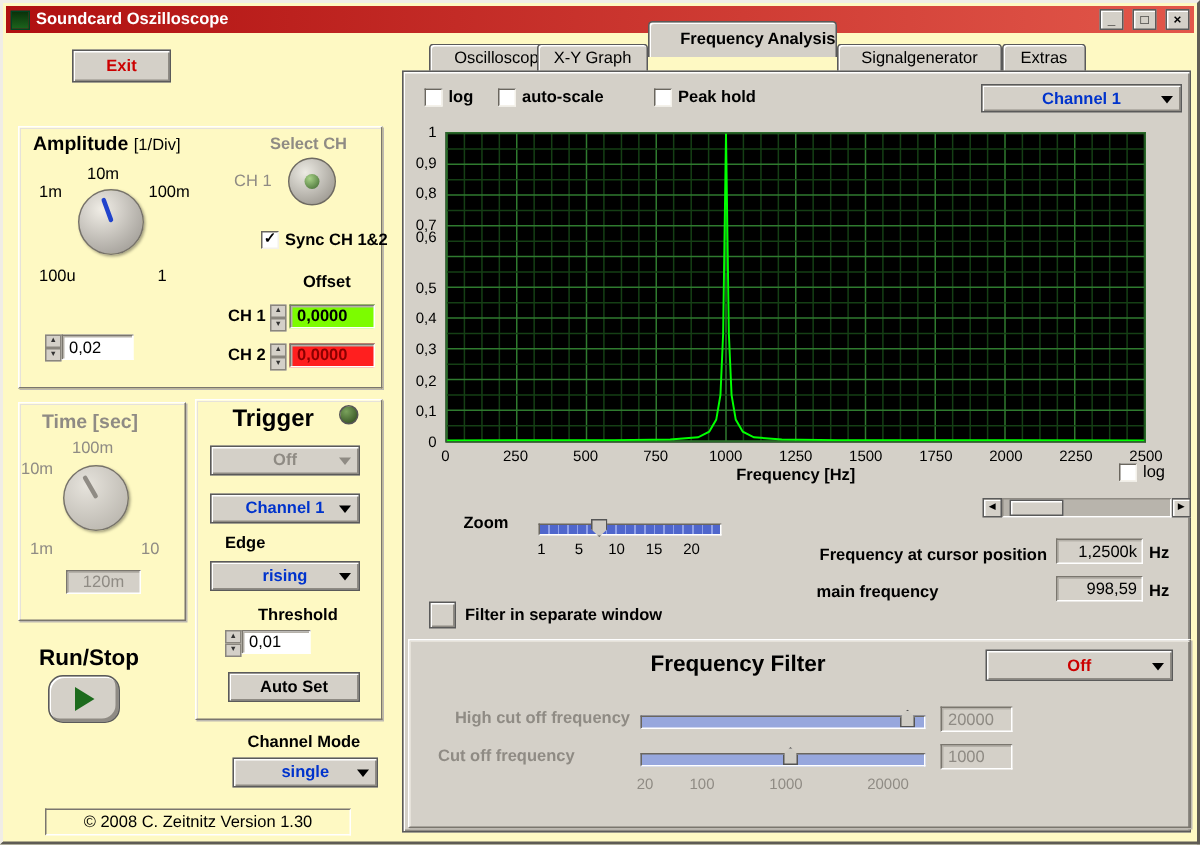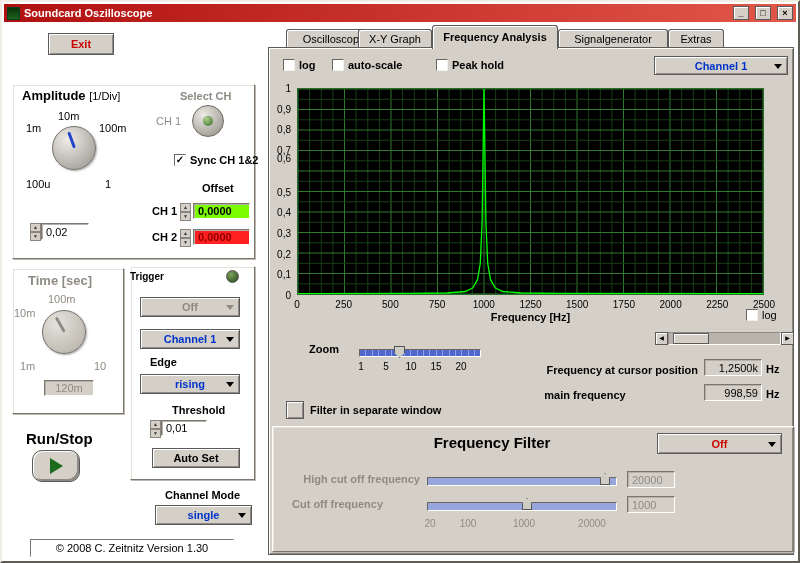--- a/index.html
+++ b/index.html
@@ -1,17 +1,17 @@
 <!DOCTYPE html>
 <html><head>
 <meta charset="utf-8">
 <style>
   * { margin:0; padding:0; box-sizing:border-box; }
   body { font-family:"Liberation Sans",sans-serif; background:#9aa08f; }
-  .app { position:relative; width:800px; height:563px; background:#ffffff;
+  .app { position:relative; width:800px; height:563px; background:#fef9c3;
          border:2px solid; border-color:#f0ede6 #5f5c55 #5f5c55 #f0ede6;
          overflow:hidden; font-size:11px; color:#000; }
   .lbl { position:absolute; white-space:nowrap; }
   .b { font-weight:bold; }
   .gray { color:#8f8b84; }
   .titlebar { position:absolute; left:2px; top:2px; right:2px; height:18px;
               background:linear-gradient(90deg,#b01010,#e2574a);
               display:flex; align-items:center; padding:0 3px; gap:4px; }
   .app-icon { width:13px; height:13px; background:linear-gradient(#0a320a,#1c641c);
               border:1px solid #042; }
@@ -57,21 +57,21 @@
   .led { position:absolute; width:13px; height:13px; border-radius:50%;
          background:radial-gradient(circle at 35% 30%, #7aa25c, #2a4619); border:1px solid #555; }
   .spin { position:absolute; width:11px; display:flex; flex-direction:column; }
   .spin span { flex:1; background:#d4d0c8; border:1px solid #8a867e; font-size:5px;
                line-height:7px; text-align:center; color:#333; }
   .spin .up::after { content:"▲"; }
   .spin .dn::after { content:"▼"; }
   .tab { position:absolute; height:20px; top:27px; background:#d4d0c8;
          border:1px solid #5a5a5a; border-bottom:none; border-radius:3px 3px 0 0;
          box-shadow:inset 1px 1px 0 #fff; text-align:center; line-height:19px; z-index:2; }
-  .tab.active { top:23px; height:24px; z-index:6; font-weight:bold; }
+  .tab.active { top:12px; height:24px; z-index:6; font-weight:bold;text-align:right; }
   .panel { position:absolute; left:266px; top:45px; width:526px; height:508px;
            background:#d4d0c8; border:1px solid #5a5a5a; z-index:3;
            box-shadow:inset 1px 1px 0 #fff, inset -1px -1px 0 #8f8b84; }
   .z4 { z-index:4; }
   .plot { position:absolute; left:295px; top:86px; width:467px; height:207px;
           background:#000; border:1px solid #2a6b2a; z-index:4; }
   #y-ticks { position:absolute; left:260px; top:86px; width:32px; height:209px; z-index:4; }
   #y-ticks span { position:absolute; right:3px; font-size:10px; }
   #x-ticks { position:absolute; left:295px; top:297px; width:467px; height:12px; z-index:4; }
   #x-ticks span { position:absolute; transform:translateX(-50%); font-size:10px; }
@@ -169,21 +169,21 @@
   <span class="lbl gray" style="left:46px;top:291px;">100m</span>
   <span class="lbl gray" style="left:12px;top:305px;">10m</span>
   <span class="lbl gray" style="left:18px;top:358px;">1m</span>
   <span class="lbl gray" style="left:92px;top:358px;">10</span>
   <div class="knob disabled" style="left:40px;top:308px;">
     <div class="ptr" style="transform:rotate(150deg);"></div>
   </div>
   <div class="sunken disabled" style="left:42px;top:378px;width:50px;height:16px;justify-content:center;">120m</div>
 
   <div class="group" style="left:128px;top:264px;width:125px;height:214px;"></div>
-  <span class="lbl b" style="left:128px;top:269px;font-size:10px;">Trigger</span>
+  <span class="lbl b" style="left:153px;top:269px;font-size:16px;">Trigger</span>
   <div class="led" style="left:224px;top:268px;"></div>
   <div class="ring disabled" style="left:138px;top:295px;width:100px;height:20px;">
     <span>Off</span>
     <span class="arrow"></span>
   </div>
   <div class="ring" style="left:138px;top:327px;width:100px;height:20px;">
     <span>Channel 1</span>
     <span class="arrow"></span>
   </div>
   <span class="lbl b" style="left:148px;top:354px;">Edge</span>

